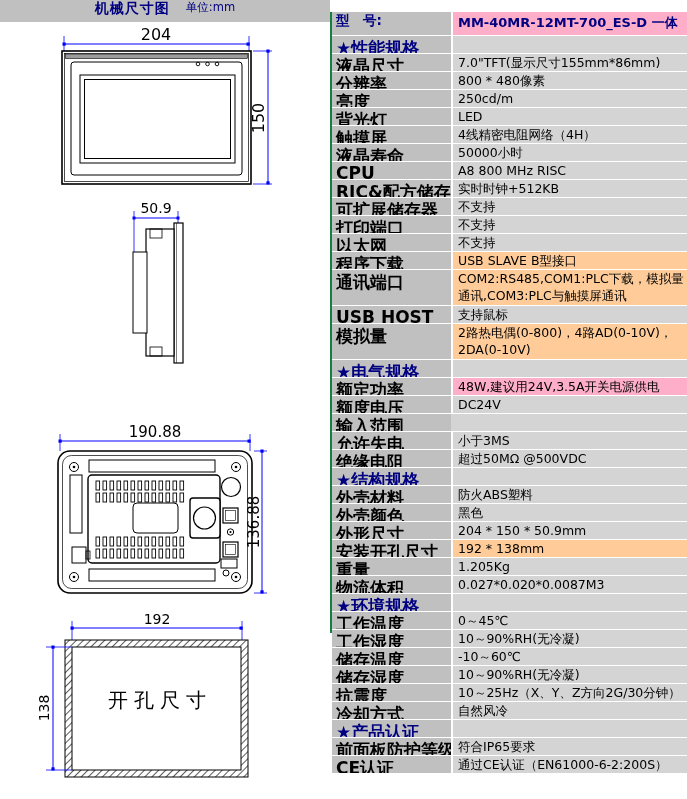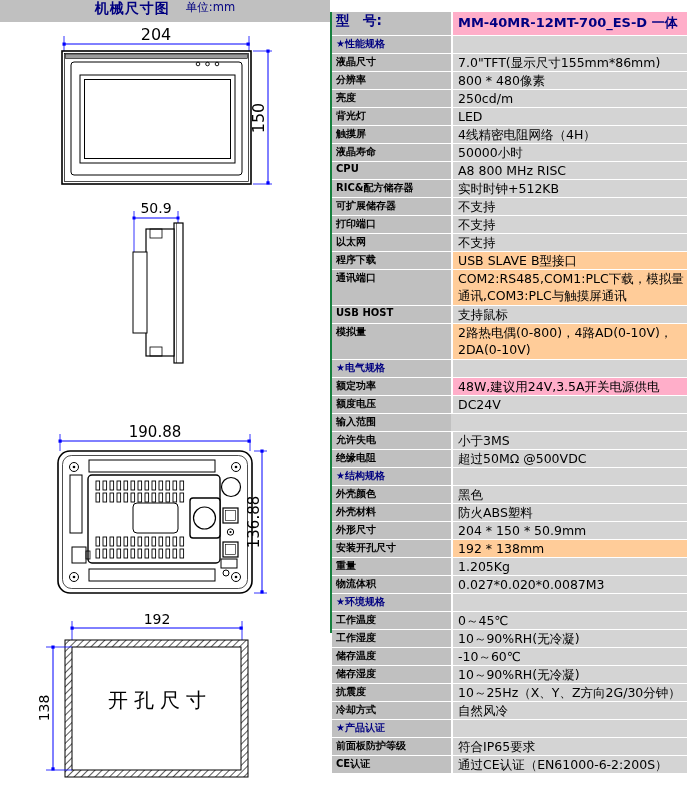--- a/index.html
+++ b/index.html
@@ -25,21 +25,21 @@
   .dsq{fill:var(--dim-line);stroke:none;}
   .dtext{fill:#000;font-family:"DejaVu Sans","Liberation Sans",sans-serif;}
   .ol{stroke:#000;fill:none;}
   .olw{stroke:#000;fill:#fff;}
 
   
   .right{position:absolute;left:330px;top:12px;width:357px;height:621px;background:var(--value-bg);border-left:2px solid #15803d;box-sizing:border-box;}
   .row{display:flex;align-items:flex-start;box-sizing:border-box;height:18px;border-bottom:1px solid #fff;overflow:hidden;}
   .row.tall{height:36px;}
   .row.modelrow{height:24px;align-items:center;}
-  .cell-label{width:119px;min-width:119px;background:var(--label-bg);font-weight:bold;font-size:10px;color:#000;padding:1px 0 0 4px;box-sizing:border-box;white-space:nowrap;overflow:hidden;height:100%;}
+  .cell-label{width:119px;min-width:119px;background:var(--label-bg);font-weight:bold;font-size:17px;color:#000;padding:1px 0 0 4px;box-sizing:border-box;white-space:nowrap;overflow:hidden;height:100%;}
   .cell-value{flex:1;background:var(--value-bg);font-size:12.5px;color:#000;padding:1px 0 0 5px;border-left:2px solid #fff;box-sizing:border-box;line-height:16.5px;height:100%;overflow:hidden;}
   .cell-value.hl-orange{background:var(--orange);}
   .cell-value.hl-pink{background:var(--pink);}
   .row.section .cell-label{color:var(--section-text);}
   .modelrow .cell-label{color:var(--section-text);font-size:13.5px;padding-top:0;}
   .modelrow .cell-value{background:var(--pink);color:var(--section-text);font-size:13px;font-weight:bold;padding-top:0;line-height:22px;}
 </style>
 </head>
 <body>
 
@@ -310,28 +310,28 @@
         </div>
         <div class="row">
           <div class="cell-label">绝缘电阻</div>
           <div class="cell-value">超过50MΩ @500VDC</div>
         </div>
         <div class="row section">
           <div class="cell-label">★结构规格</div>
           <div class="cell-value"></div>
         </div>
         <div class="row">
+          <div class="cell-label">外壳材料</div>
+          <div class="cell-value">防火ABS塑料</div>
+        </div>
+        <div class="row">
           <div class="cell-label">外壳颜色</div>
           <div class="cell-value">黑色</div>
         </div>
         <div class="row">
-          <div class="cell-label">外壳材料</div>
-          <div class="cell-value">防火ABS塑料</div>
-        </div>
-        <div class="row">
           <div class="cell-label">外形尺寸</div>
           <div class="cell-value">204 * 150 * 50.9mm</div>
         </div>
         <div class="row">
           <div class="cell-label">安装开孔尺寸</div>
           <div class="cell-value hl-orange">192 * 138mm</div>
         </div>
         <div class="row">
           <div class="cell-label">重量</div>
           <div class="cell-value">1.205Kg</div>

